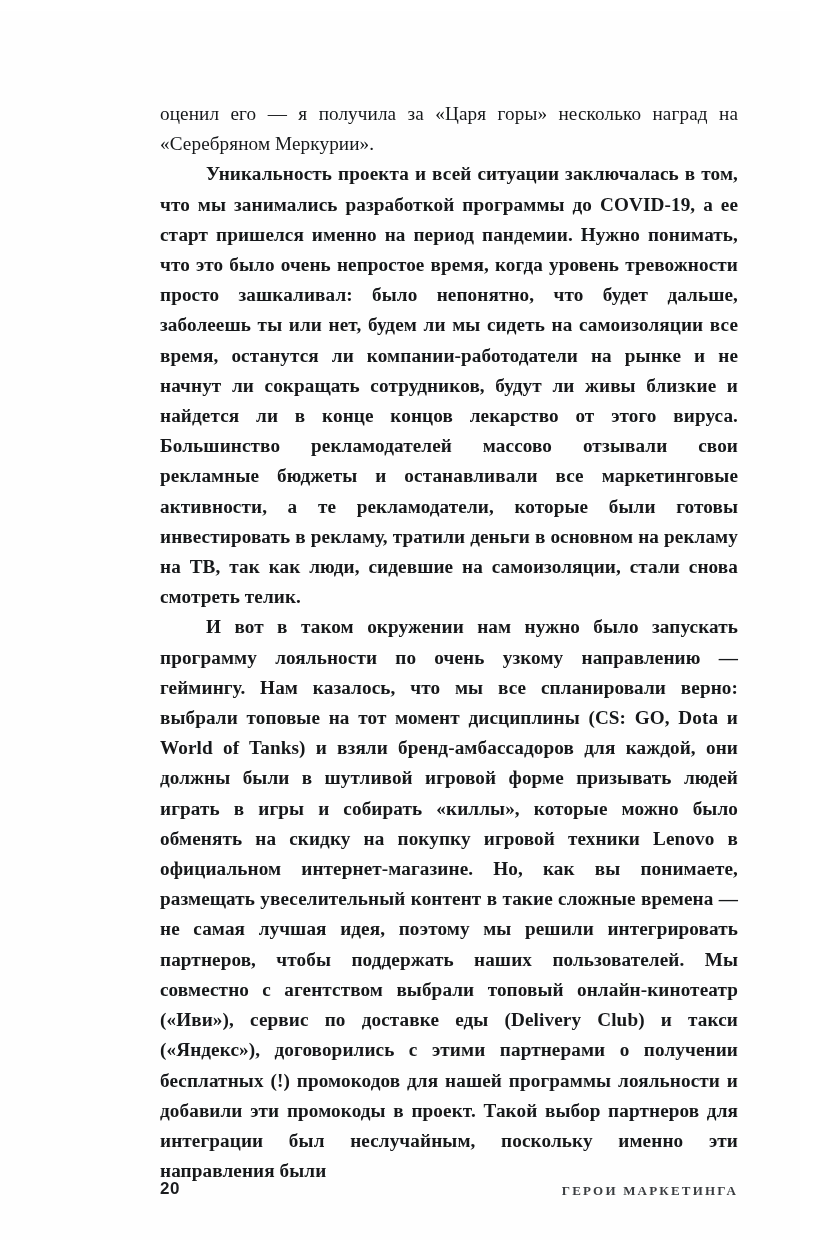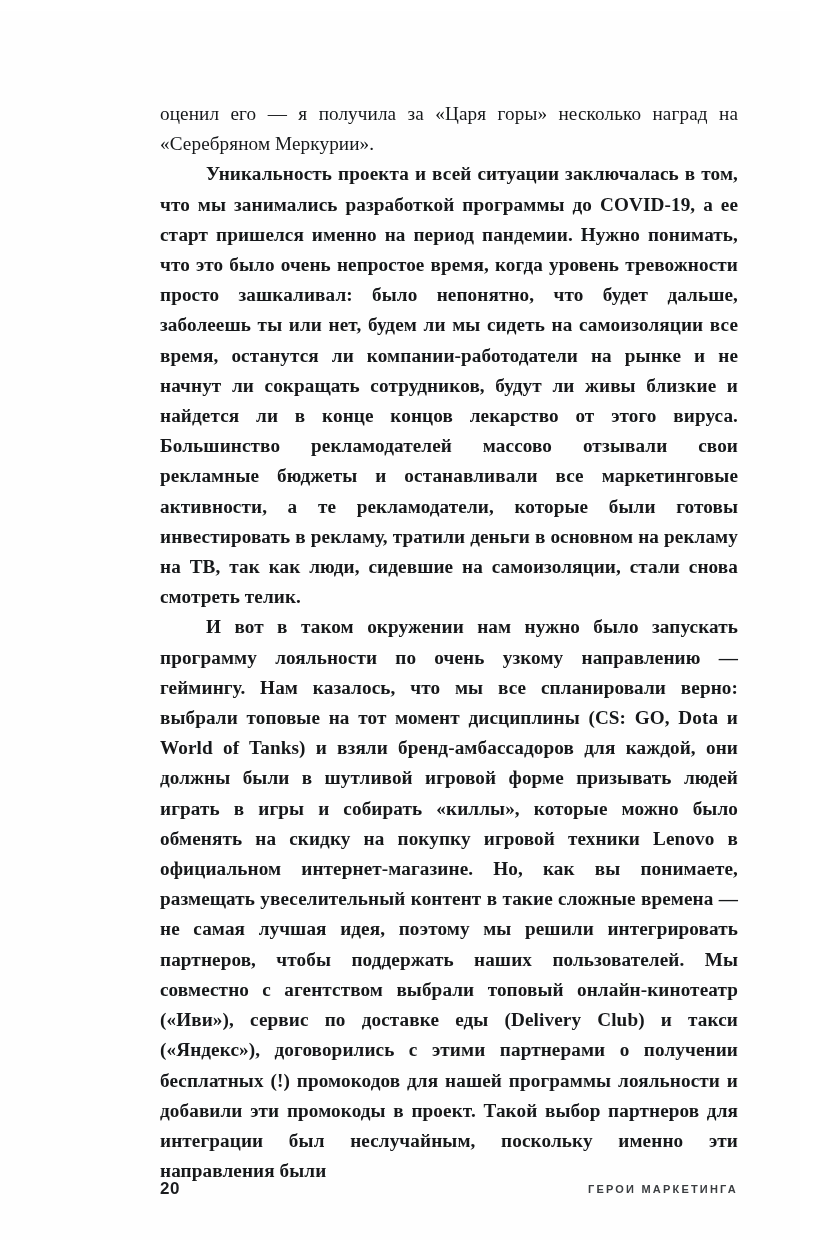--- a/index.html
+++ b/index.html
@@ -44,33 +44,33 @@
   .para.indent {
     text-indent: 2.4em;
     font-weight: bold;
   }
   .footer {
     position: absolute;
     left: 160px;
     top: 1168px;
     width: 578px;
     display: flex;
-    align-items: center;
+    align-items: flex-end;
     justify-content: space-between;
   }
   .folio {
     font-family: "Liberation Sans", sans-serif;
     font-weight: bold;
     font-size: 17px;
     color: #1b1d1f;
     letter-spacing: 0.5px;
   }
   .running-head {
-    font-family: Liberation Sans, sans-serif;
-    font-size: 11px;
+    font-family: Liberation Serif, serif;
+    font-size: 13px;
     font-weight: bold;
     letter-spacing: 2.2px;
     color: #3a3d40;
     text-transform: uppercase;
   }
 </style>
 </head>
 <body>
 
 <div class="page">

